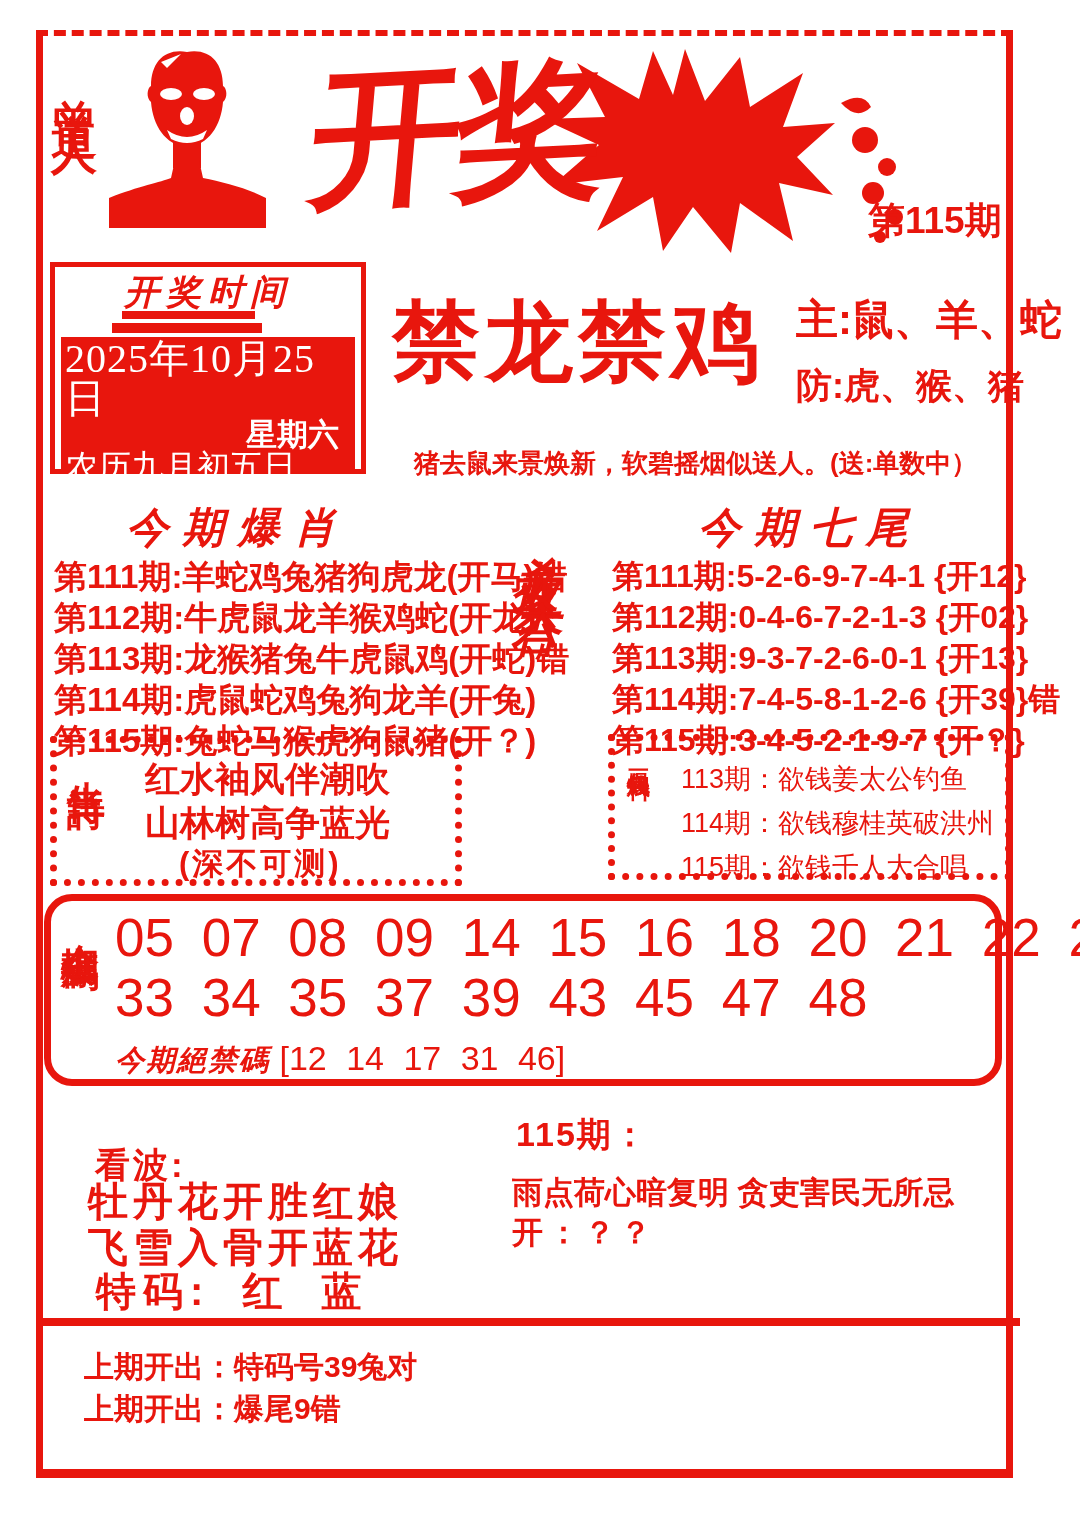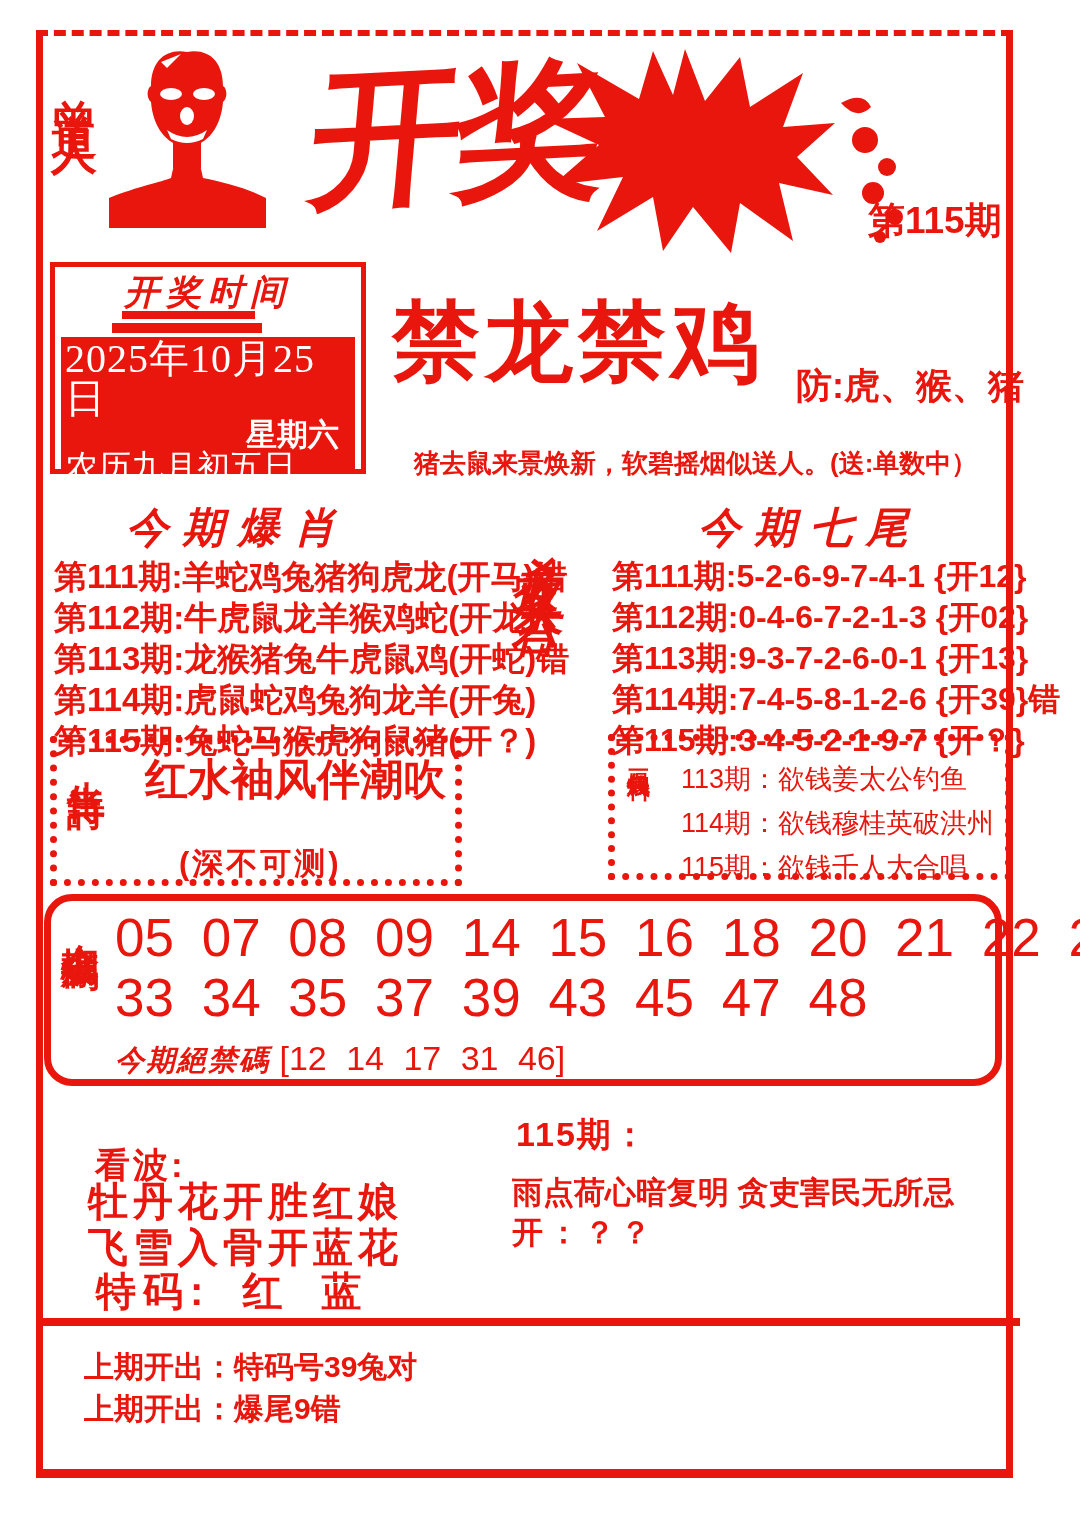--- a/index.html
+++ b/index.html
@@ -39,21 +39,21 @@
   .hpoem{left:414px;top:446px;font-size:26px;font-weight:bold;}
 
   .sec-title{font-size:42px;font-weight:bold;font-style:italic;letter-spacing:14px;}
   .rows33{font-size:33px;font-weight:bold;line-height:41px;white-space:nowrap;}
 
   .slogan{left:514px;top:520px;font-size:45px;font-weight:bold;letter-spacing:11px;}
 
   .chainbox{border:7px dotted var(--red);}
   .sx-box{left:50px;top:736px;width:412px;height:150px;}
   .sx-label{position:absolute;left:10px;top:8px;font-size:38px;font-weight:bold;letter-spacing:5px;}
-  .sx-lines{position:absolute;left:88px;top:14px;font-size:43px;font-weight:bold;line-height:44px;}
+  .sx-lines{position:absolute;left:88px;top:14px;font-size:35px;font-weight:bold;line-height:44px;}
   .sx-note{position:absolute;left:122px;top:100px;font-size:31px;font-weight:bold;letter-spacing:3px;}
 
   .mn-box{left:608px;top:734px;width:404px;height:146px;}
   .mn-label{position:absolute;left:12px;top:10px;font-size:23px;font-weight:bold;letter-spacing:2px;}
   .mn-rows{position:absolute;left:66px;top:16px;font-size:27px;font-weight:normal;line-height:44px;white-space:nowrap;}
 
   .bm-box{left:44px;top:894px;width:958px;height:192px;border:7px solid var(--red);border-radius:28px;}
   .bm-label{position:absolute;left:10px;top:12px;font-size:38px;font-weight:bold;letter-spacing:4px;}
   .bm-row1{position:absolute;left:64px;top:6px;font-size:53px;font-weight:normal;word-spacing:13px;white-space:nowrap;}
   .bm-row2{position:absolute;left:64px;top:66px;font-size:53px;word-spacing:13px;white-space:nowrap;}
@@ -115,20 +115,21 @@
     <div class="bar2"></div>
     <div class="datepanel">
       <div class="d-date serif">2025年10月25日</div>
       <div class="d-week">星期六</div>
       <div class="d-lunar serif">农历九月初五日</div>
       <div class="d-ganzhi">乙巳年 丙戌月 丁卯日</div>
     </div>
   </div>
 
   <div class="abs headline">禁龙禁鸡</div>
+  <div class="abs zmain">主:鼠、羊、蛇</div>
   <div class="abs zguard">防:虎、猴、猪</div>
   <div class="abs hpoem">猪去鼠来景焕新，软碧摇烟似送人。(送:单数中）</div>
 
   <div class="abs sec-title" style="left:126px;top:500px;">今期爆肖</div>
   <div class="abs rows33" style="left:54px;top:556px;">
     <div>第111期:羊蛇鸡兔猪狗虎龙(开马)错</div>
     <div>第112期:牛虎鼠龙羊猴鸡蛇(开龙)</div>
     <div>第113期:龙猴猪兔牛虎鼠鸡(开蛇)错</div>
     <div>第114期:虎鼠蛇鸡兔狗龙羊(开兔)</div>
     <div>第115期:兔蛇马猴虎狗鼠猪(开？)</div>
@@ -142,20 +143,21 @@
     <div>第112期:0-4-6-7-2-1-3 {开02}</div>
     <div>第113期:9-3-7-2-6-0-1 {开13}</div>
     <div>第114期:7-4-5-8-1-2-6 {开39}错</div>
     <div>第115期:3-4-5-2-1-9-7 {开？}</div>
   </div>
 
   <div class="abs chainbox sx-box">
     <div class="sx-label vert">生肖詩</div>
     <div class="sx-lines">
       <div>红水袖风伴潮吹</div>
+      <div>山林树高争蓝光</div>
     </div>
     <div class="sx-note">(深不可测)</div>
   </div>
 
   <div class="abs chainbox mn-box">
     <div class="mn-label vert">三句爆钱料</div>
     <div class="mn-rows">
       <div>113期：欲钱姜太公钓鱼</div>
       <div>114期：欲钱穆桂英破洪州</div>
       <div>115期：欲钱千人大合唱</div>

